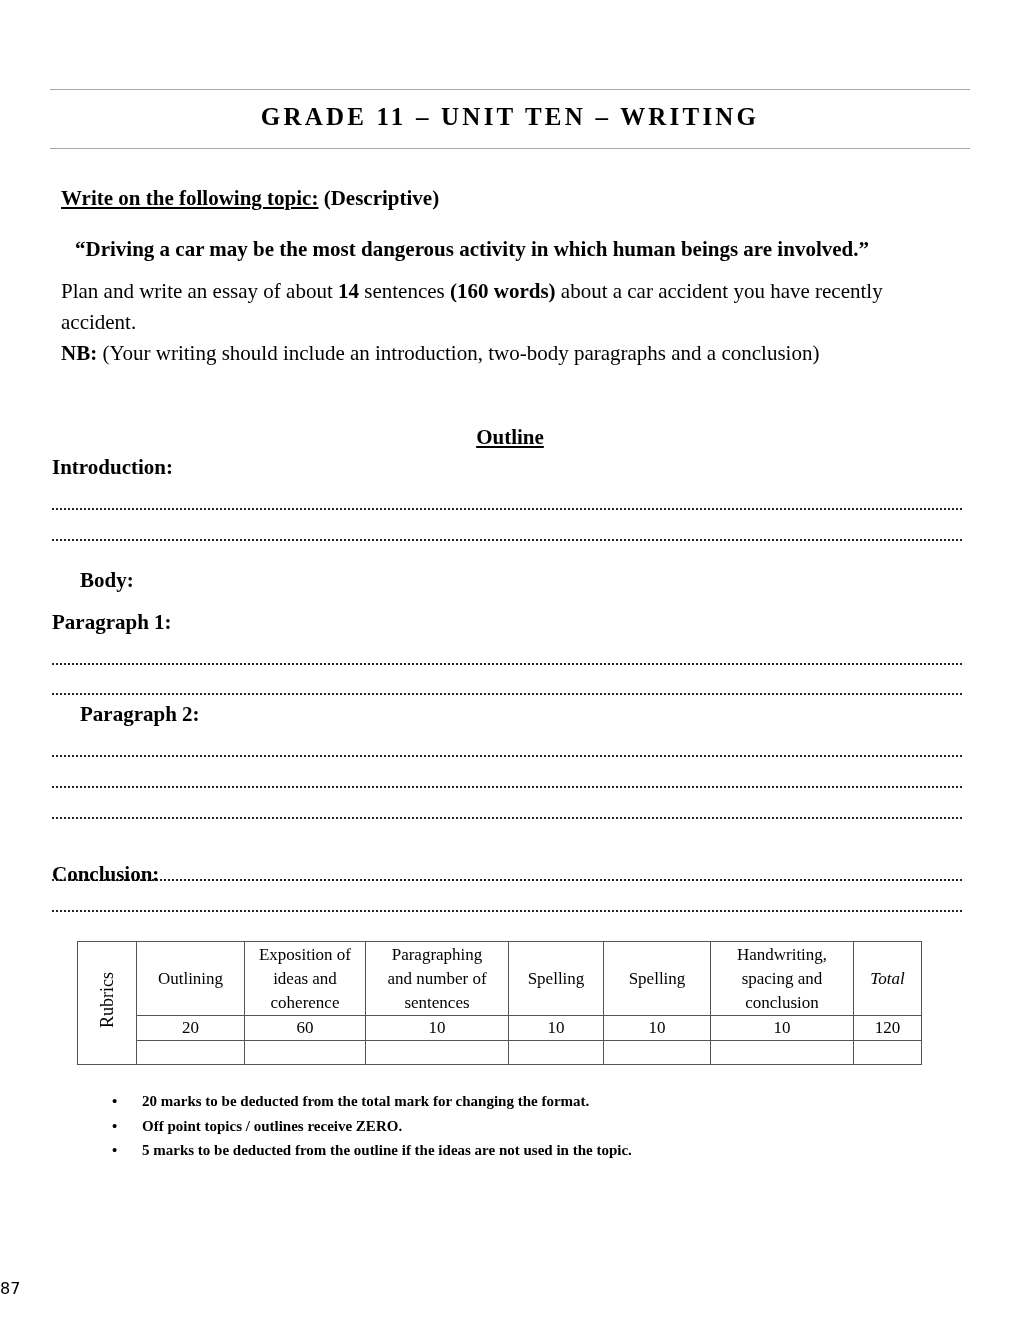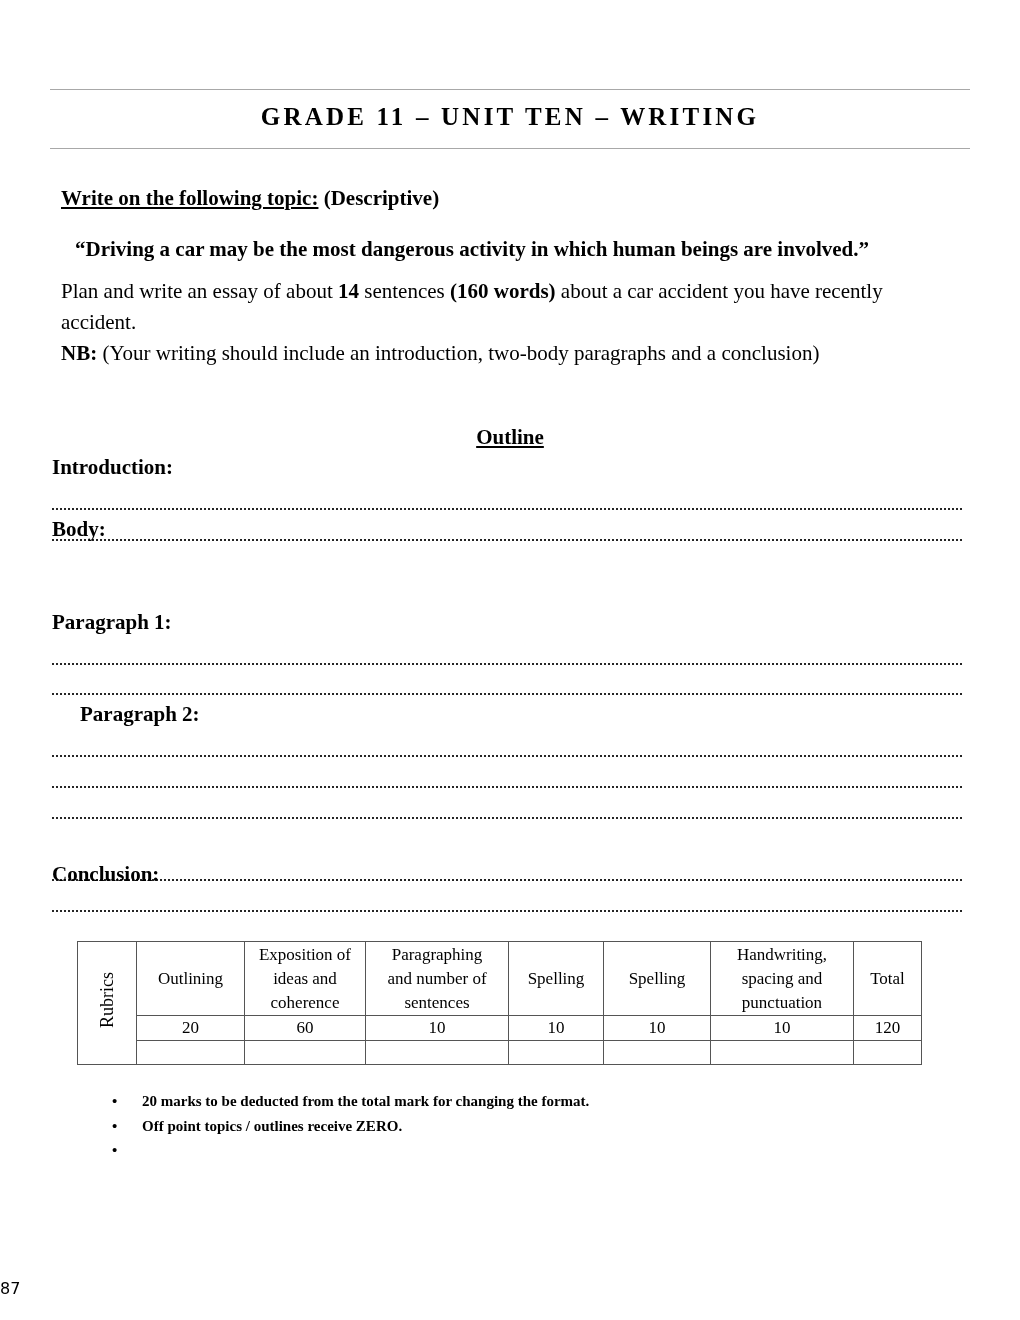--- a/index.html
+++ b/index.html
@@ -45,21 +45,21 @@
   <div>accident.</div>
   <div style="white-space:nowrap;"><b>NB:</b><span> (Your writing should include an introduction, two-body paragraphs and a conclusion)</span></div>
 </div>
 
 <div class="abs" style="left:0; width:1020px; top:425px; text-align:center; font-size:21px; font-weight:bold; text-decoration:underline; text-underline-offset:2px;">Outline</div>
 
 <div class="head" style="top:455px;">Introduction:</div>
 <div class="dots" style="top:508px;"></div>
 <div class="dots" style="top:539px;"></div>
 
-<div class="head" style="top:517px;">Body:</div>
+<div class="head" style="top:568px;margin-left:28px;">Body:</div>
 
 <div class="head" style="top:610px;">Paragraph 1:</div>
 <div class="dots" style="top:663px;"></div>
 <div class="dots" style="top:693px;"></div>
 
 <div class="head" style="top:702px;margin-left:28px;">Paragraph 2:</div>
 <div class="dots" style="top:755px;"></div>
 <div class="dots" style="top:786px;"></div>
 <div class="dots" style="top:817px;"></div>
 
@@ -88,23 +88,23 @@
     </td>
     <td style="width:94px;">
           <div>Spelling</div>
         </td>
     <td style="width:106px;">
           <div>Spelling</div>
         </td>
     <td style="width:142px;">
       <div>Handwriting,</div>
       <div>spacing and</div>
-      <div>punctuation</div>
+      <div>conclusion</div>
     </td>
-    <td style="width:67px;">
+    <td style="width:67px;font-style:italic;">
           <div>Total</div>
         </td>
   </tr>
   <tr style="height:24px;">
     <td>20</td>
     <td>60</td>
     <td>10</td>
     <td>10</td>
     <td>10</td>
     <td>10</td>
@@ -118,16 +118,16 @@
     <td></td>
     <td></td>
     <td></td>
   </tr>
 </tbody>
   </table>
 
 <ul class="notes">
   <li><span class="bullet">•</span><span>20 marks to be deducted from the total mark for changing the format.</span></li>
   <li><span class="bullet">•</span><span>Off point topics / outlines receive ZERO.</span></li>
-  <li><span class="bullet">•</span></li>
+  <li><span class="bullet">•</span><span>5 marks to be deducted from the outline if the ideas are not used in the topic.</span></li>
 </ul>
 
 <div class="pageno">87</div>
 
 </body></html>

